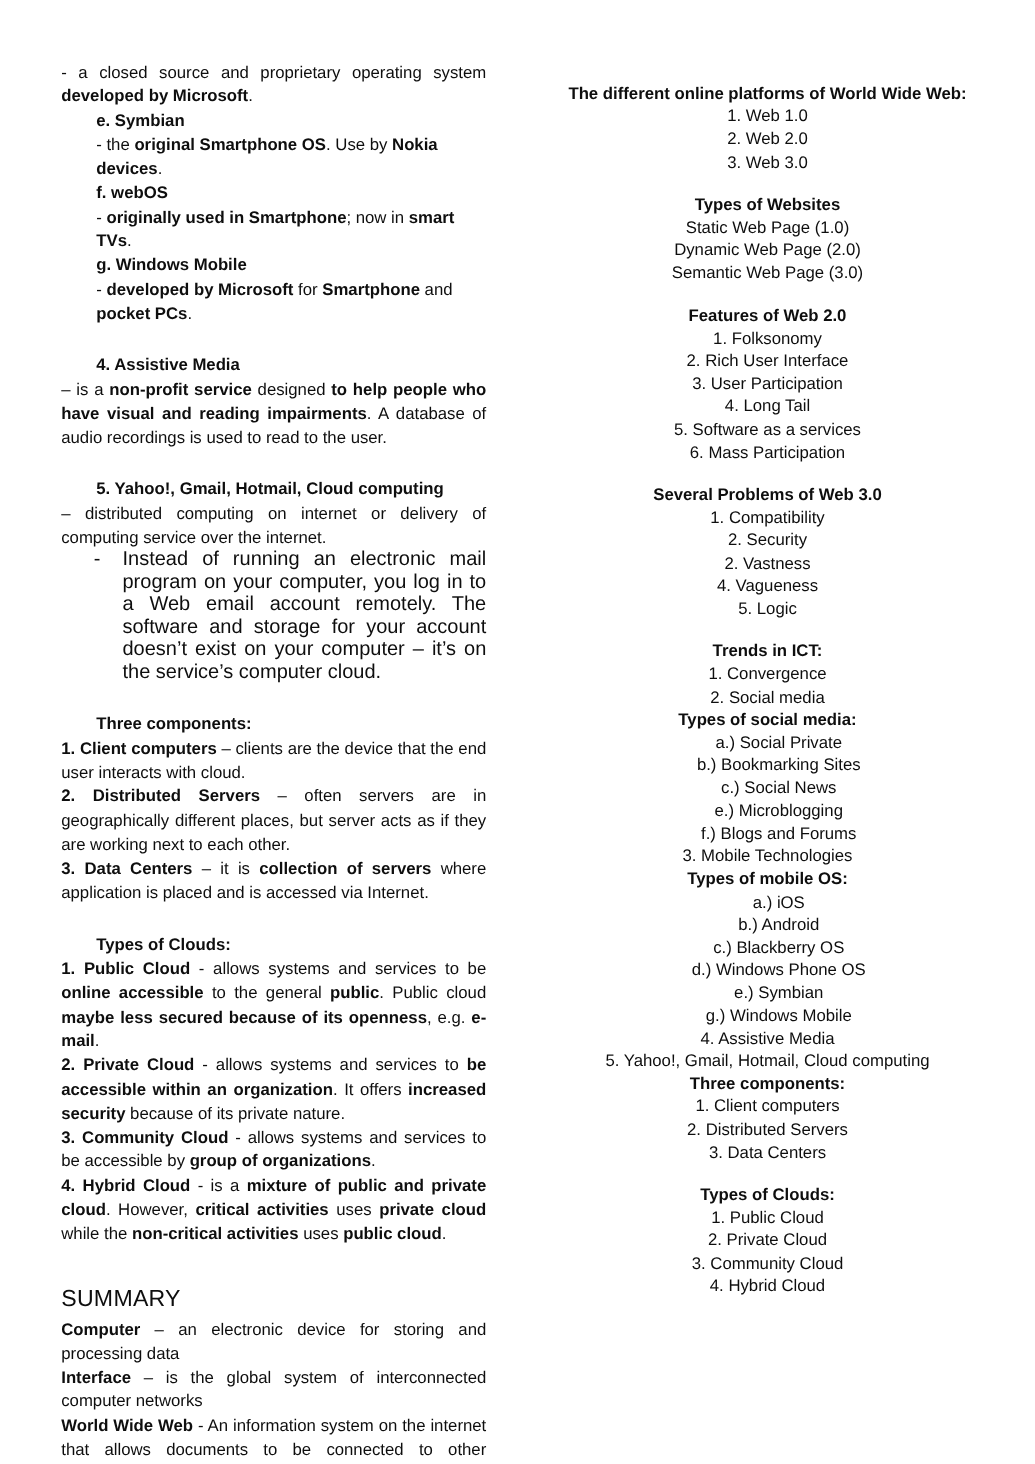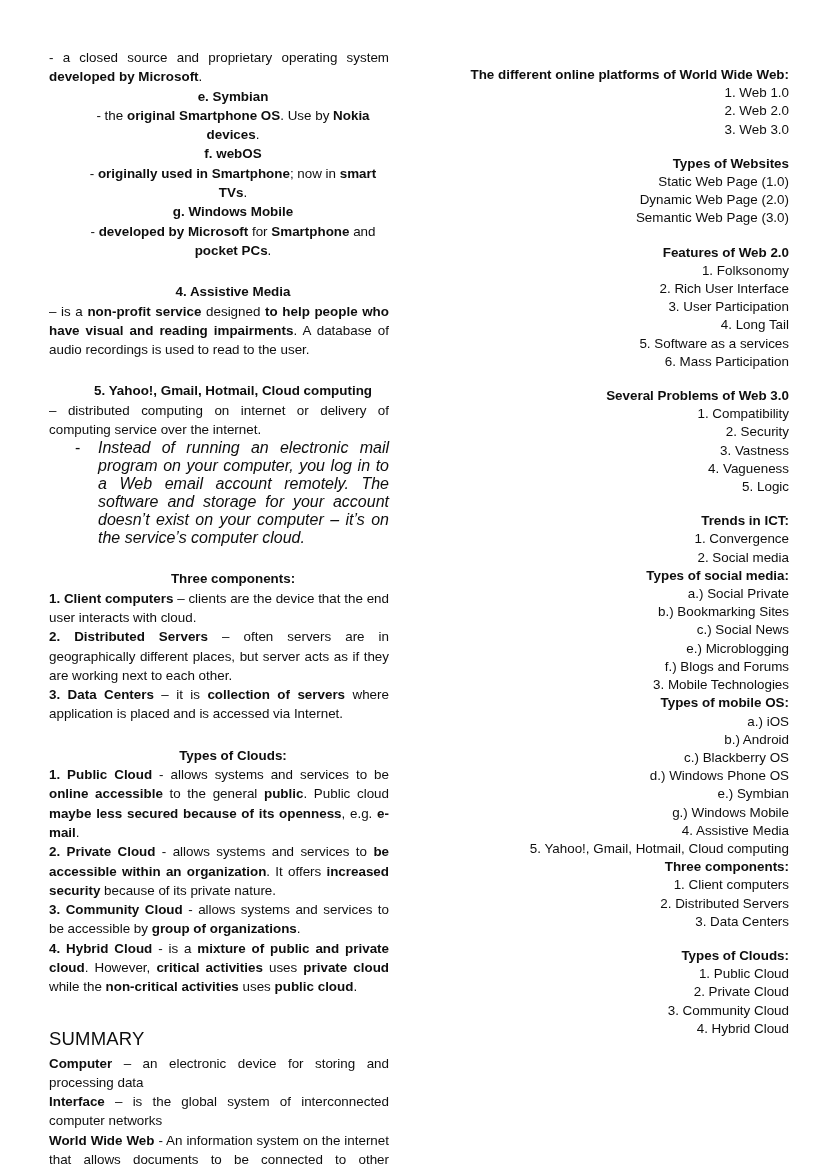--- a/index.html
+++ b/index.html
@@ -39,41 +39,40 @@
   }
 
   
   p.l {
     margin: 0;
     font-size: 13.4px;
     line-height: 19.3px;
     text-align: justify;
     text-justify: inter-word;
   }
-  p.l.nj { text-align: center; margin-left: 28px; }
-  .col-right p.l { text-align: right; line-height: 18.2px; }
+  p.l.nj { text-align: left; margin-left: 28px; }
+  .col-right p.l { text-align: center; line-height: 18.2px; }
 
   b, .b { font-weight: bold; }
   .gap-md { height: 16px; }
   .gap-lg { height: 22px; }
   .gap-xl { height: 30px; }
 
   .hang {
     display: flex;
     text-align: justify;
   }
   .hang .bullet {
     flex: 0 0 49px;
     padding-left: 26px;
     box-sizing: border-box;
   }
   .hang .htext {
     flex: 1 1 auto;
     text-align: justify;
-    font-style: italic;
   }
 
   h1.summary {
     margin: 0 0 3px 0;
     font-size: 18.5px;
     font-weight: normal;
     line-height: 24px;
     letter-spacing: 0.2px;
   }
 
@@ -167,21 +166,21 @@
       <p class="l">3. User Participation</p>
       <p class="l">4. Long Tail</p>
       <p class="l">5. Software as a services</p>
       <p class="l">6. Mass Participation</p>
 
       <div class="gap-md"></div>
 
       <p class="l head">Several Problems of Web 3.0</p>
       <p class="l">1. Compatibility</p>
       <p class="l">2. Security</p>
-      <p class="l">3. Vastness</p>
+      <p class="l">2. Vastness</p>
       <p class="l">4. Vagueness</p>
       <p class="l">5. Logic</p>
 
       <div class="gap-md"></div>
 
       <p class="l head">Trends in ICT:</p>
       <p class="l">1. Convergence</p>
       <p class="l">2. Social media</p>
       <p class="l head">Types of social media:</p>
       <p class="l sub-item">a.) Social Private</p>

